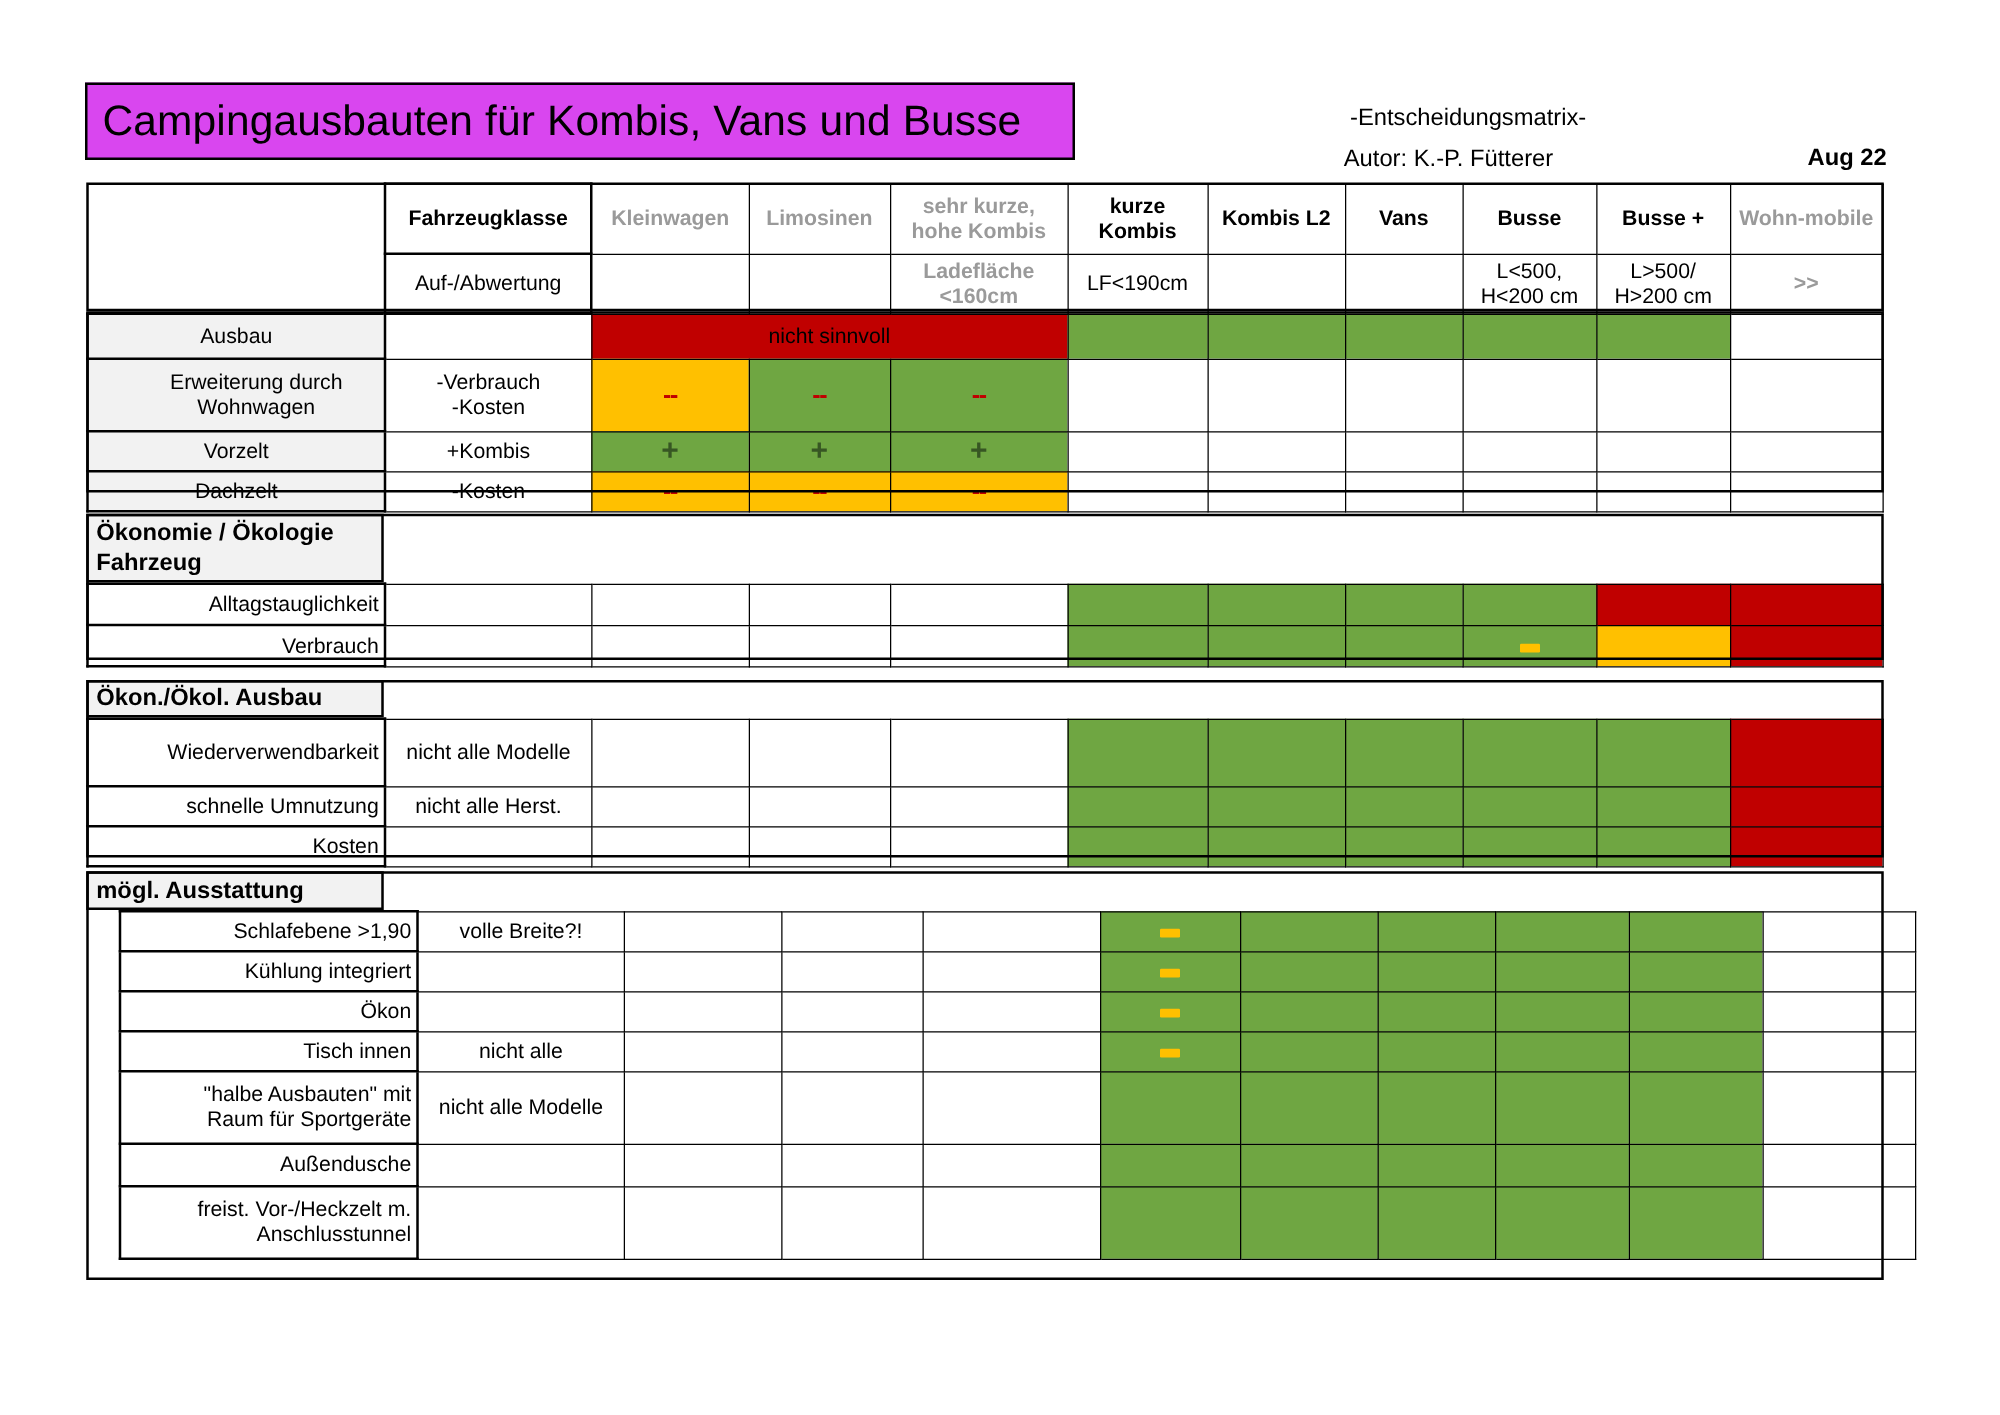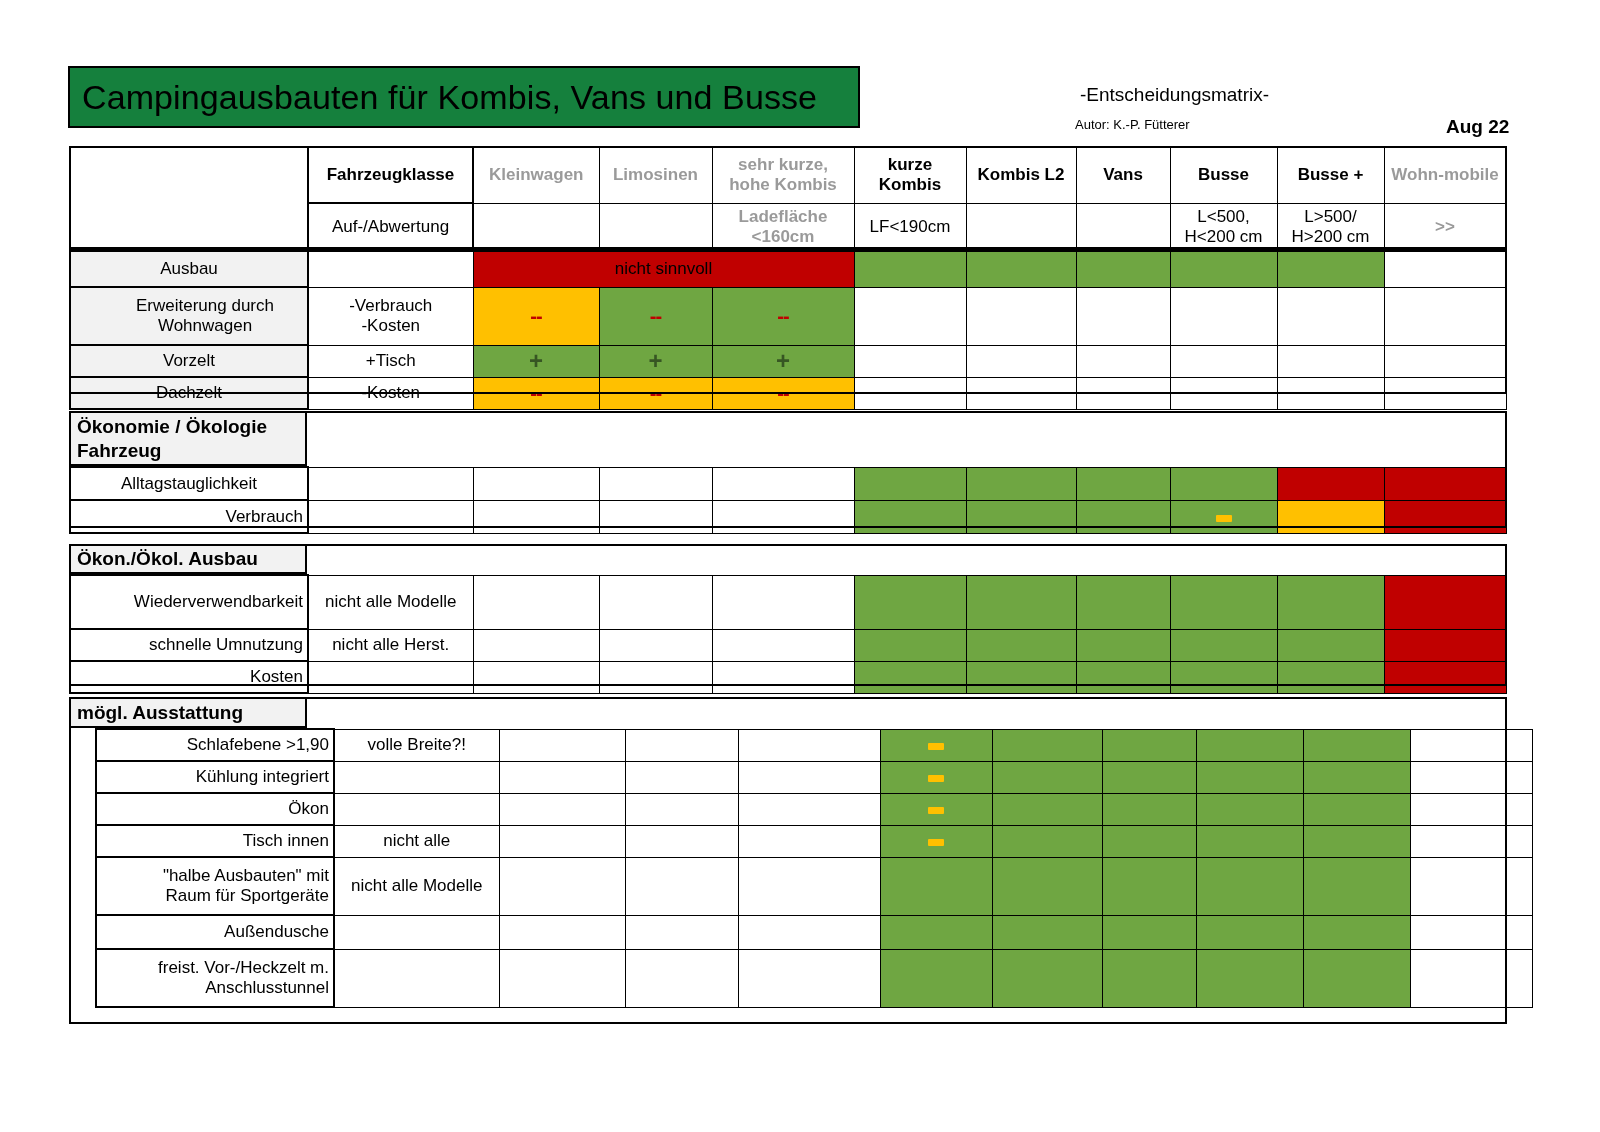--- a/index.html
+++ b/index.html
@@ -9,32 +9,32 @@
     font-family:"Liberation Sans", sans-serif;
     color:#000;
     overflow:hidden;
     position:relative;
   }
   .page{position:absolute;inset:0;}
 
   
   .title-box{
     position:absolute;left:68px;top:66px;width:788px;height:58px;
-    border:2px solid #000;background:#15803d;
+    border:2px solid #000;background:#d946ef;
     display:flex;align-items:center;
   }
   .title-text{
     font-size:34px;font-weight:400;letter-spacing:.1px;padding-left:12px;
     white-space:nowrap;
   }
   .subtitle{
     position:absolute;left:1080px;top:84px;font-size:19px;font-weight:400;white-space:nowrap;
   }
   .author{
-    position:absolute;left:1075px;top:117px;font-size:13px;font-weight:400;white-space:nowrap;
+    position:absolute;left:1075px;top:117px;font-size:19px;font-weight:400;white-space:nowrap;
   }
   .date{
     position:absolute;left:1446px;top:116px;font-size:19px;font-weight:700;white-space:nowrap;
   }
 
   
   .block{position:absolute;}
   table.mx{border-collapse:collapse;table-layout:fixed;}
   table.mx td{
     border:1.5px solid #000;
@@ -171,21 +171,21 @@
         <td></td>
         <td></td>
         <td></td>
         <td></td>
         <td></td>
         <td></td>
       </tr>
 
       <tr>
         <td class="ctr labelcell" style="height:30px;border-width:2.5px;">Vorzelt</td>
-        <td class="ctr">+Tisch</td>
+        <td class="ctr">+Kombis</td>
         <td class="green ctr"><span class="sym-plus">+</span></td>
         <td class="green ctr"><span class="sym-plus">+</span></td>
         <td class="green ctr"><span class="sym-plus">+</span></td>
         <td></td>
         <td></td>
         <td></td>
         <td></td>
         <td></td>
         <td></td>
       </tr>
@@ -222,21 +222,21 @@
           <col class="c-sehr">
         <col class="c-kurze">
           <col class="c-kl2">
           <col class="c-vans">
           <col class="c-busse">
           <col class="c-bussep">
           <col class="c-wohn">
       </colgroup>
       <tbody>
           <tr>
-        <td class="rgt" style="height:31px;border-width:2.5px;text-align:center;">Alltagstauglichkeit</td>
+        <td class="rgt" style="height:31px;border-width:2.5px;">Alltagstauglichkeit</td>
         <td></td>
         <td></td>
         <td></td>
         <td></td>
         <td class="green"></td>
         <td class="green"></td>
         <td class="green"></td>
         <td class="green"></td>
         <td class="red"></td>
         <td class="red"></td>

